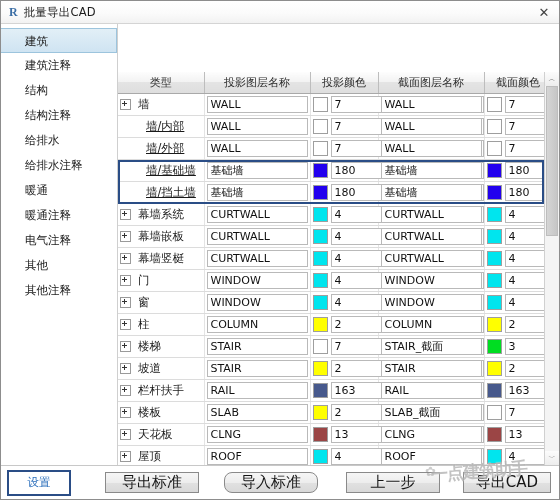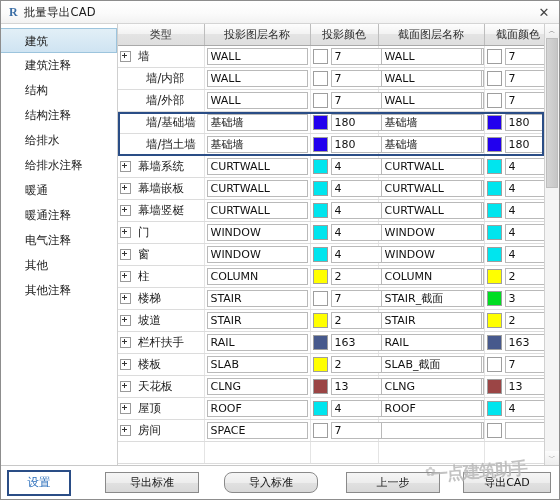--- a/index.html
+++ b/index.html
@@ -84,20 +84,21 @@
   
   .main{
     flex:1;display:flex;flex-direction:column;
     min-width:0;position:relative;
     background:#ffffff;
   }
   .table-wrap{
     flex:1;display:flex;min-height:0;
     position:relative;
     overflow:hidden;
+    margin-top:48px;
   }
   table.grid{
     border-collapse:collapse;
     width:100%;
     table-layout:fixed;
     font-size:11px;
   }
   table.grid th{
     height:21px;
     background:linear-gradient(to bottom,#fdfdfd 0%,#f2f2f2 48%,#e4e4e4 49%,#dedede 100%);
@@ -130,21 +131,21 @@
   .expander:before{
     content:"";position:absolute;left:1px;top:3px;
     width:5px;height:1px;background:#333;
   }
   .expander:after{
     content:"";position:absolute;left:3px;top:1px;
     width:1px;height:5px;background:#333;
   }
   .expander.hidden{visibility:hidden;}
   .type-label{white-space:nowrap;font-size:11.5px;color:#1a1a1a;}
-  .type-label.indent{padding-left:8px;}
+  .type-label.indent{padding-left:8px;text-decoration:underline;}
 
   .txtbox{
     box-sizing:border-box;
     width:100%;height:17px;
     border:1px solid #b9b9b9;
     background:#ffffff;
     font-family:"DejaVu Sans","Liberation Sans",sans-serif;
     font-size:11px;color:#111;
     padding:0 3px;
     line-height:15px;
@@ -211,21 +212,21 @@
     background:#ffffff;
     display:flex;align-items:center;
     position:relative;
     box-sizing:border-box;
   }
   .foot-btn{
     height:21px;
     min-width:94px;
     border:1px solid #8a8a8a;
     background:linear-gradient(to bottom,#f6f6f6 0%,#ededed 50%,#e1e1e1 51%,#d9d9d9 100%);
-    font-size:11px;color:#151515;
+    font-size:15px;color:#151515;
     display:flex;align-items:center;justify-content:center;
     cursor:pointer;
     box-sizing:border-box;
   }
   .btn-export-std{position:absolute;left:104px;}
   .btn-import-std{position:absolute;left:223px;border-radius:8px;}
   .btn-prev{position:absolute;left:345px;}
   .btn-export-cad{position:absolute;left:462px;min-width:88px;}
 
   .watermark{

